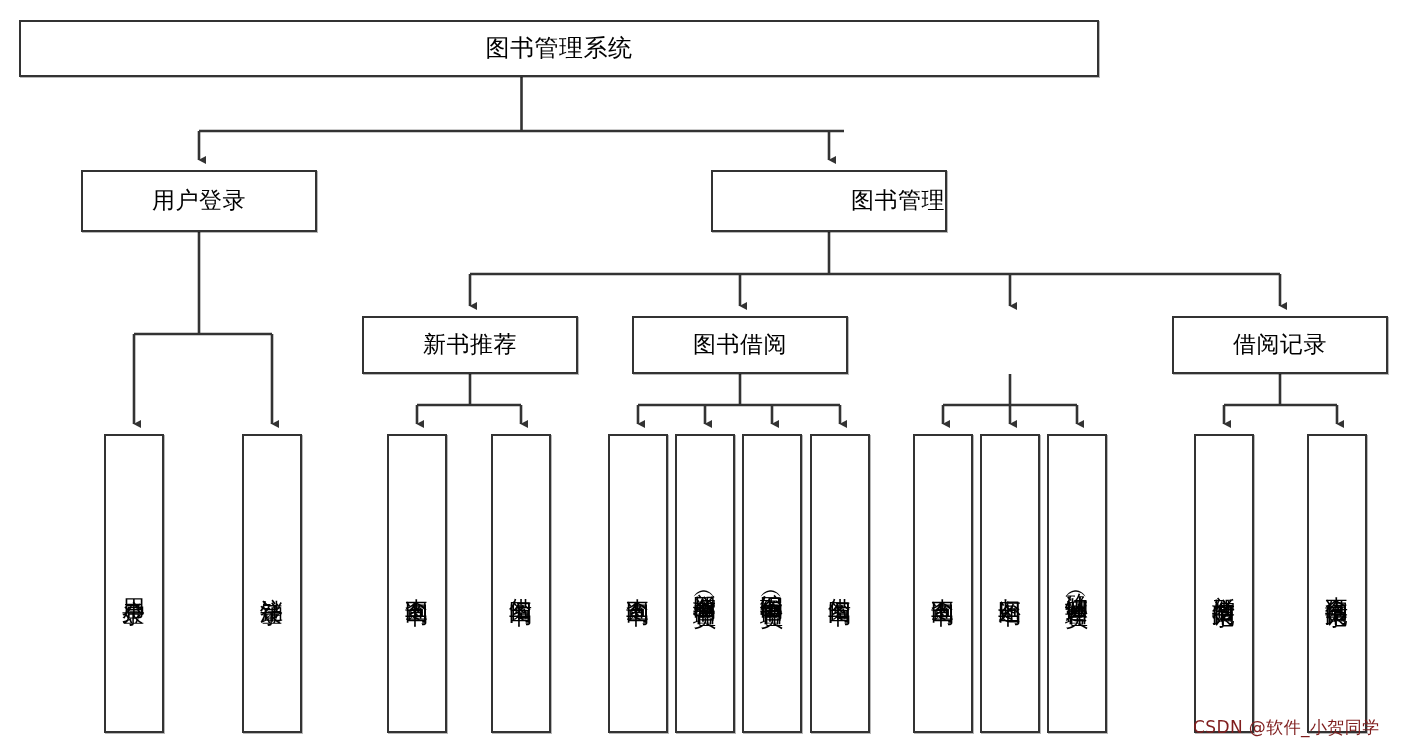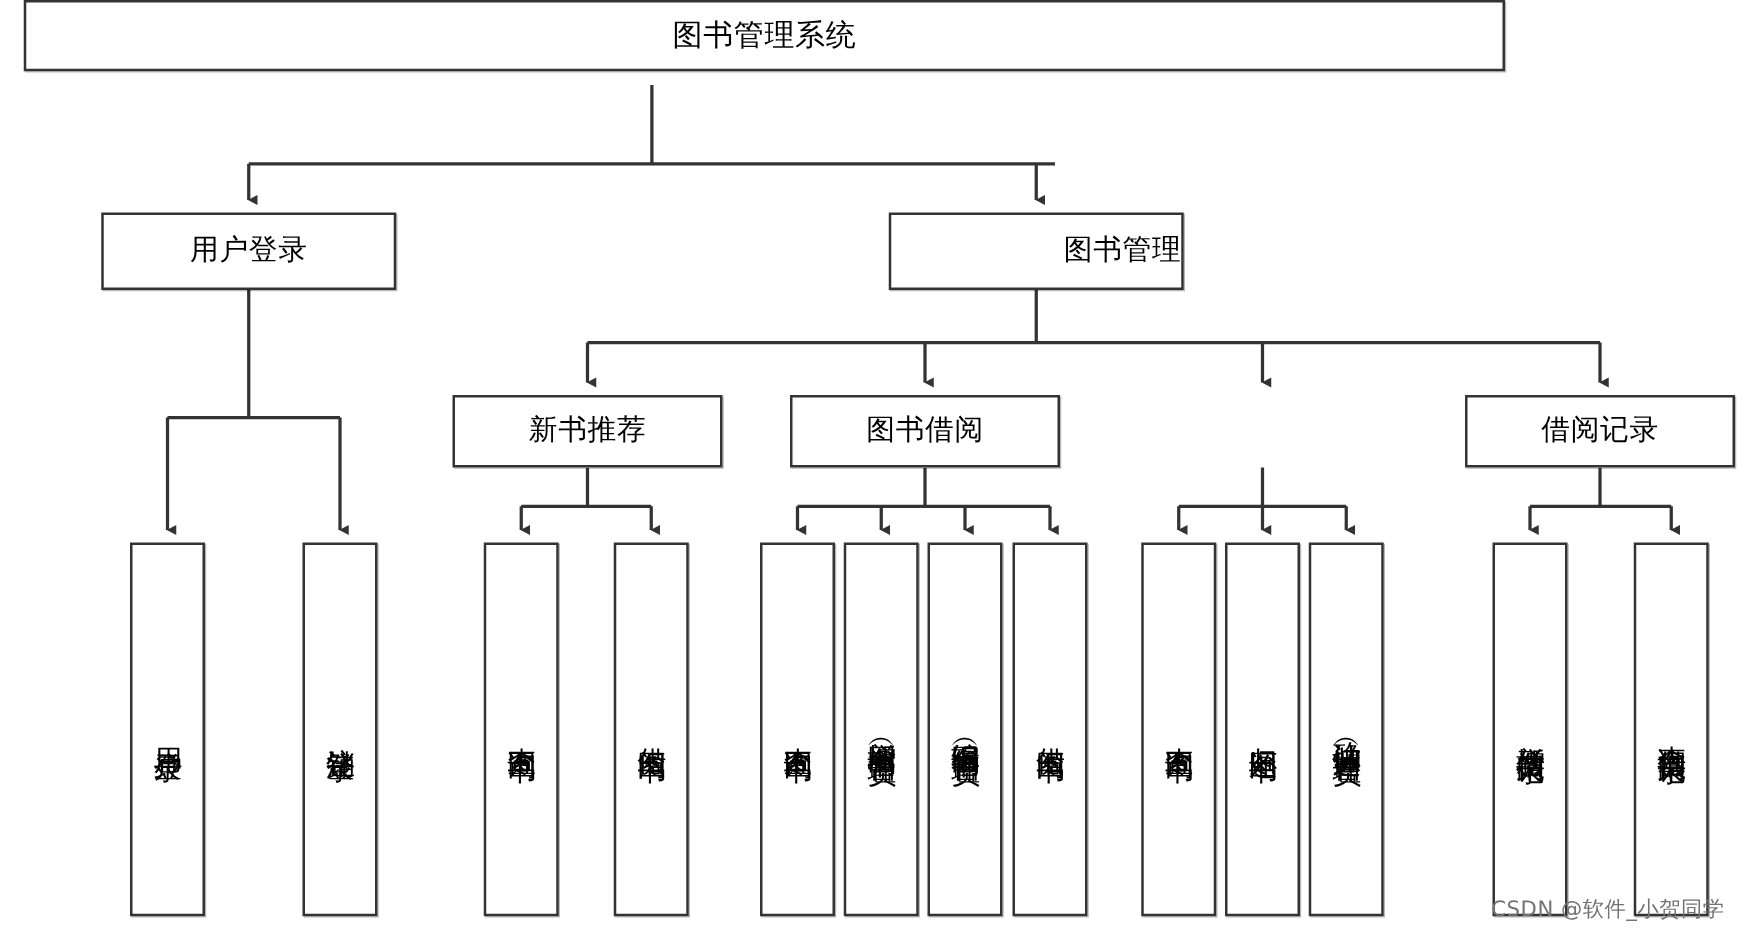--- a/index.html
+++ b/index.html
@@ -61,21 +61,21 @@
     writing-mode: vertical-rl;
     text-orientation: upright;
     font-size: 23px;
     line-height: 1.05;
     letter-spacing: 2px;
     max-height: 100%;
     white-space: nowrap;
   }
   .watermark {
     position: absolute;
-    color: #737373;
+    color: #7f1d1d;
     font-size: 17px;
     white-space: nowrap;
     letter-spacing: 0.4px;
     font-family: "DejaVu Sans", "Liberation Sans", sans-serif;
   }
 </style>
 </head>
 <body>
 
 <div id="canvas">
@@ -123,21 +123,21 @@
       <path d="M 1010 405 L 1010 424" marker-end="url(#arrowhead)"></path>
       <path d="M 1077 405 L 1077 424" marker-end="url(#arrowhead)"></path>
 
       <path d="M 1280 374 L 1280 405"></path>
       <path d="M 1224 405 L 1337 405"></path>
       <path d="M 1224 405 L 1224 424" marker-end="url(#arrowhead)"></path>
       <path d="M 1337 405 L 1337 424" marker-end="url(#arrowhead)"></path>
     </g>
   </svg>
 
-  <div class="node horiz root" style="left:19px; top:0; width:1185px; height:57px;">
+  <div class="node horiz root" style="left:19px; top:20px; width:1080px; height:57px;">
     <span class="label">图书管理系统</span>
   </div>
 
   <div class="node horiz" style="left:81px; top:170px; width:236px; height:62px;">
     <span class="label">用户登录</span>
   </div>
 
   <div class="node horiz" style="left:711px; top:170px; width:236px; height:62px;justify-content:flex-end;">
     <span class="label">图书管理</span>
   </div>

